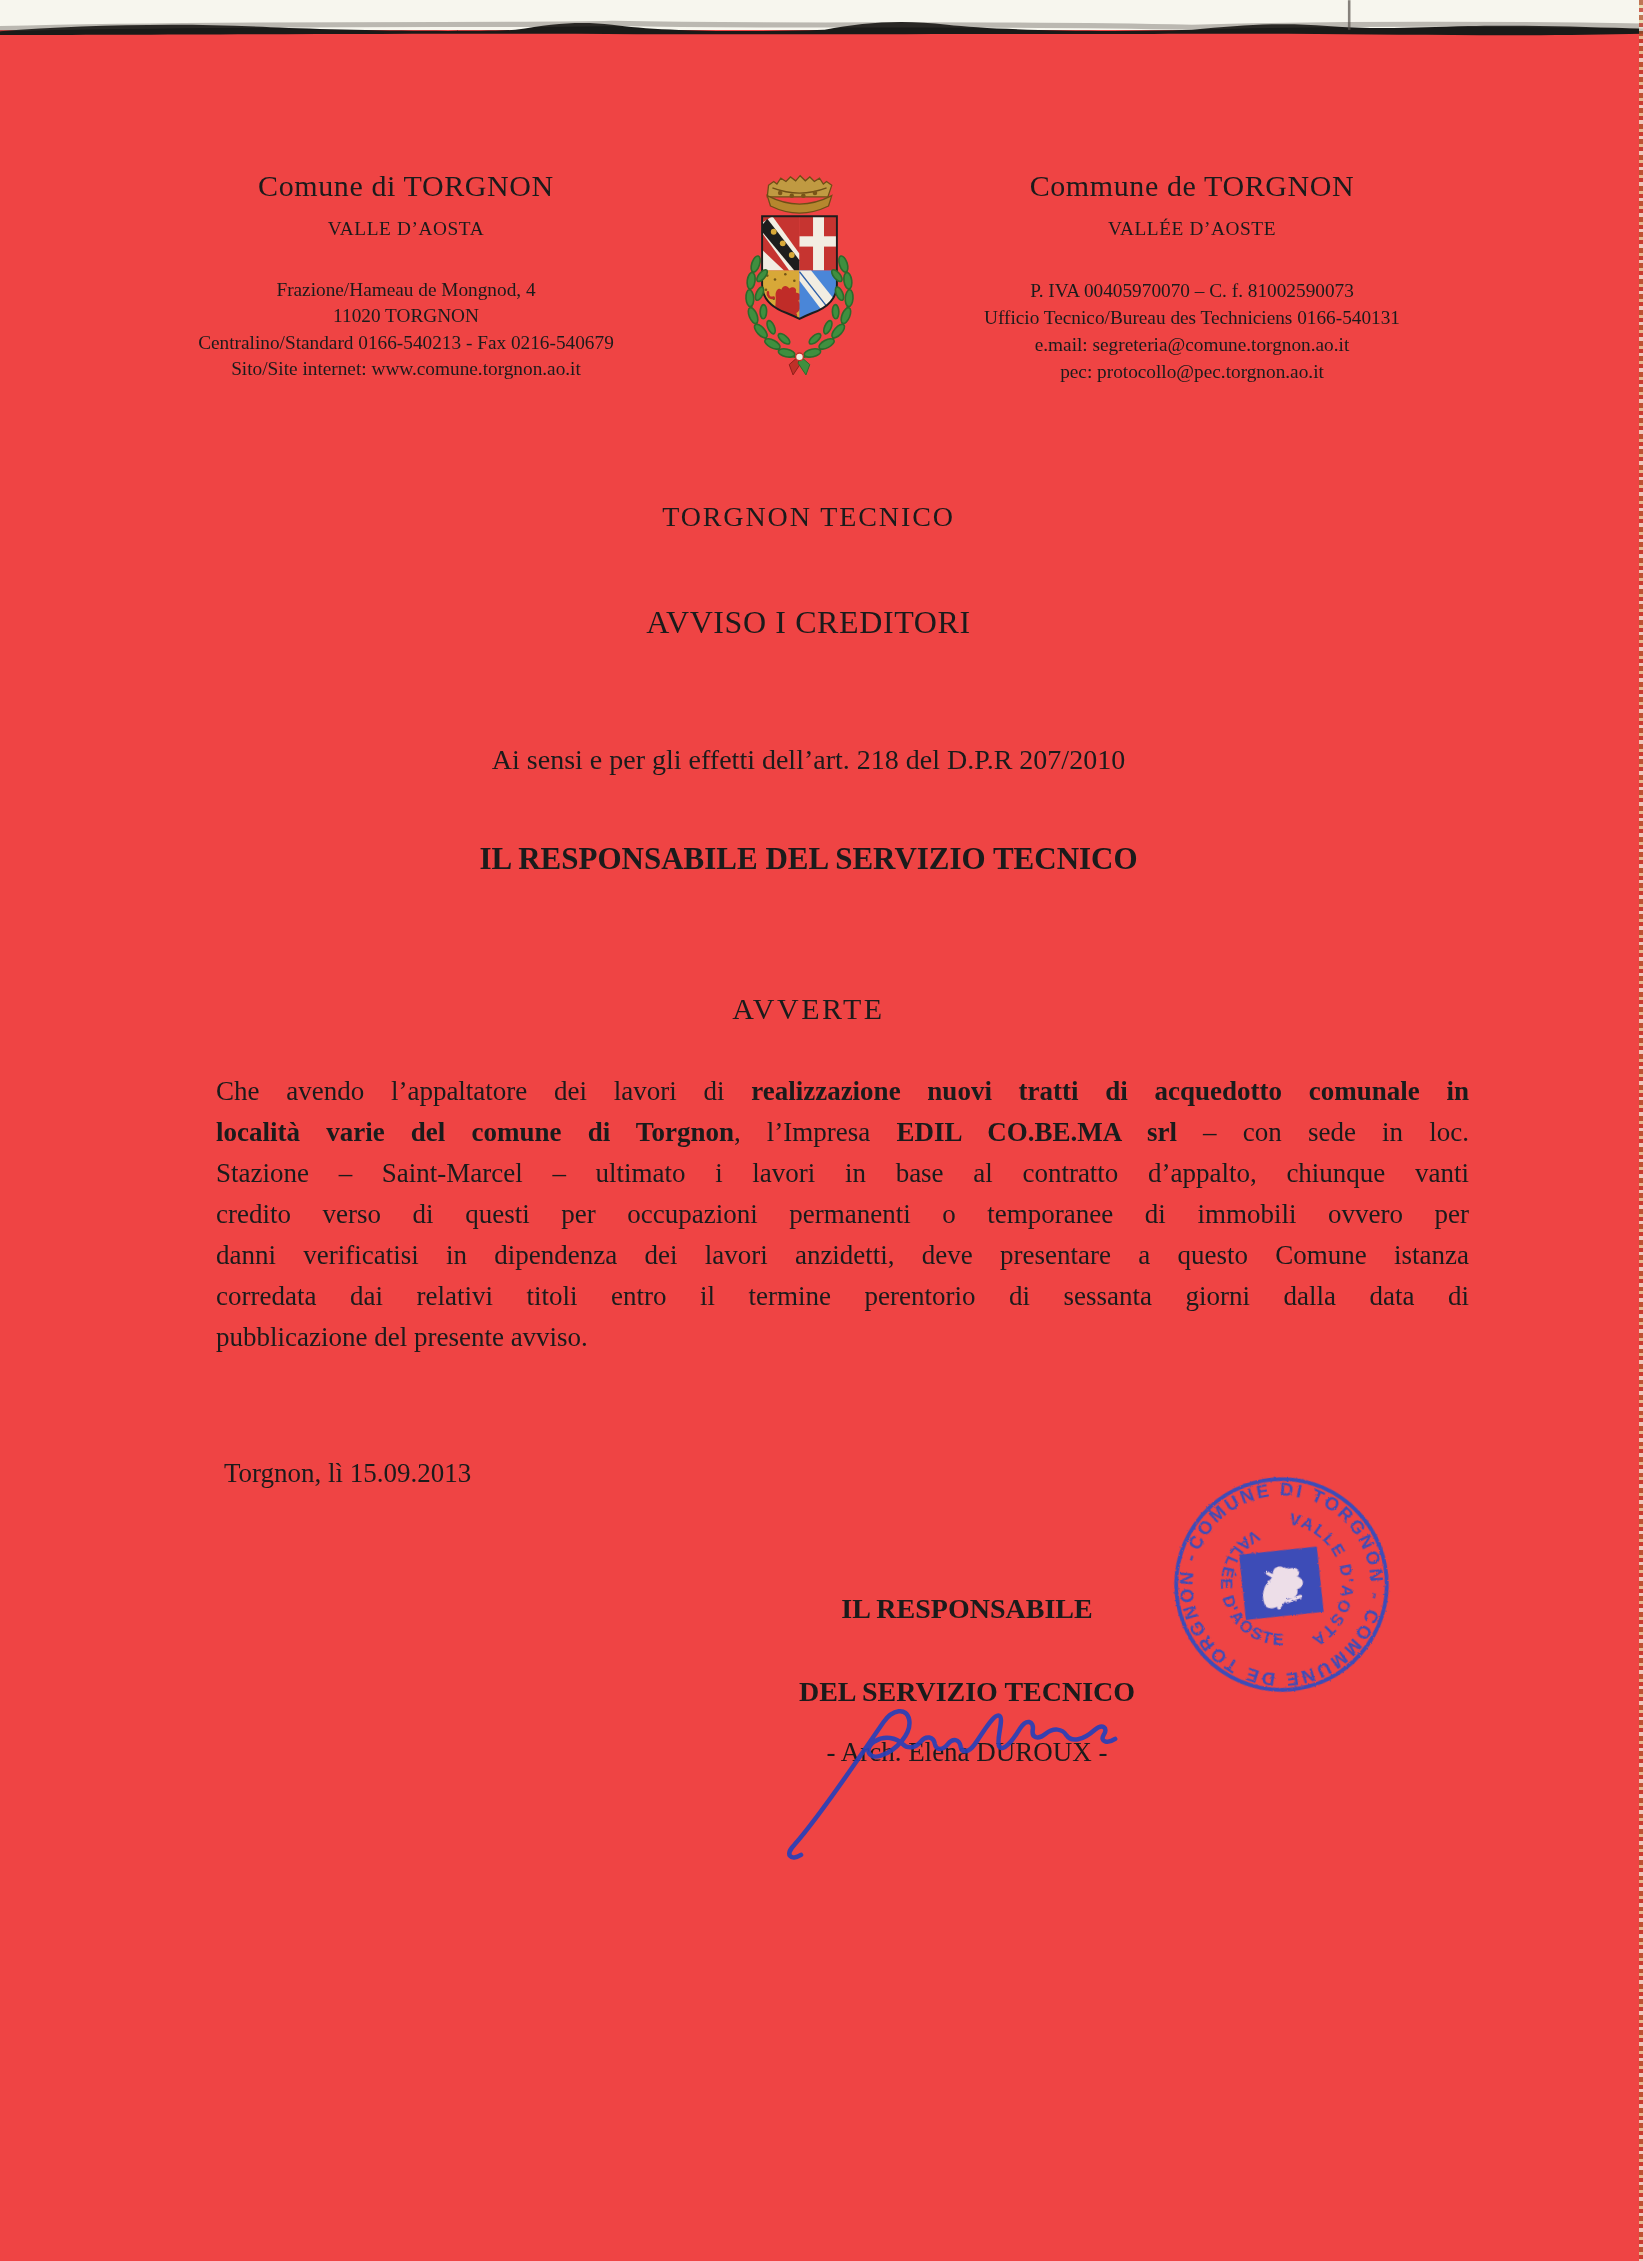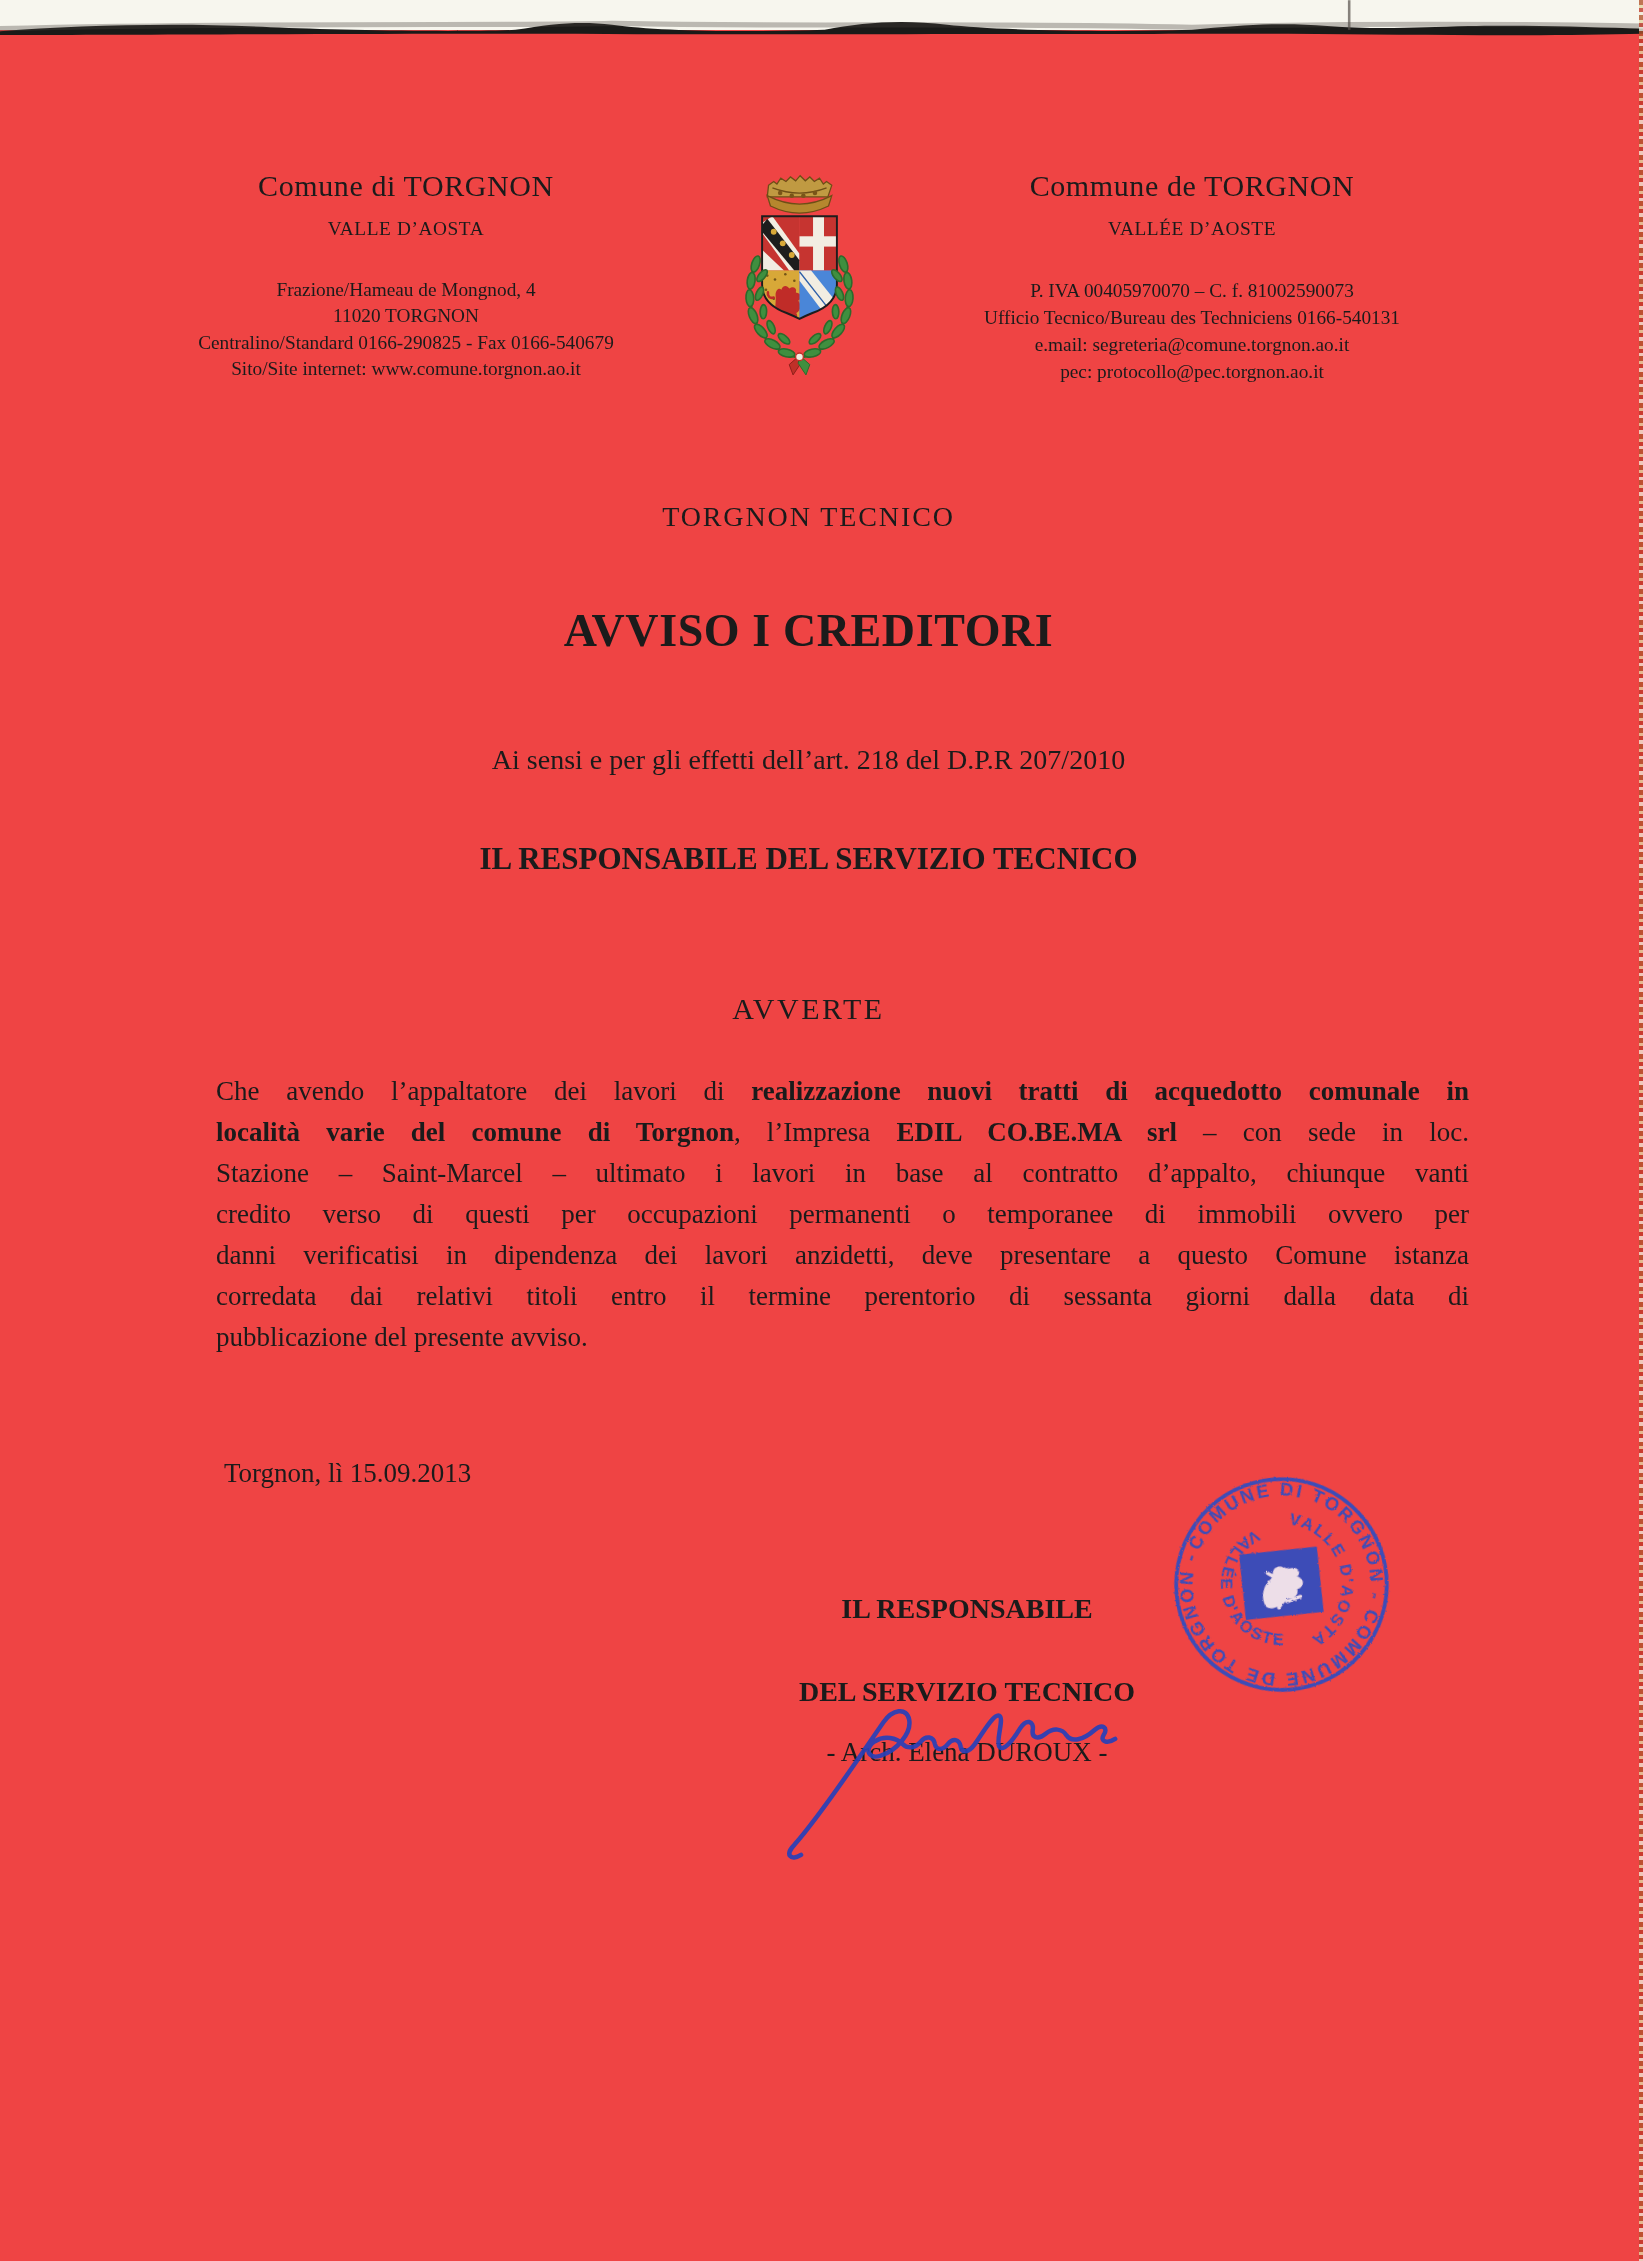--- a/index.html
+++ b/index.html
@@ -15,21 +15,21 @@
     right:0; top:0; width:3.9px; height:2261px;
     background:repeating-linear-gradient(180deg,#b2542c 0 4.5px,#e3d6a4 4.5px 7.7px,#c03a2a 7.7px 11.6px,#efe9d8 11.6px 15.5px);
     opacity:.8;
   }
   .hblock { text-align:center; line-height:1.15; }
   .htitle { font-size:30px; letter-spacing:0.6px; }
   .hsub { font-size:19.3px; margin-top:14px; letter-spacing:0.6px; }
   .hlines { margin-top:37px; font-size:19.3px; line-height:26.4px; }
   .center-line { left:0; width:1617px; text-align:center; }
   .office { font-size:28px; letter-spacing:1.9px; }
-  .doctitle { font-size:46px; font-weight:bold; letter-spacing:0.6px; }
+  .doctitle { font-size:32px; font-weight:normal; letter-spacing:0.6px; }
   .lawref { font-size:28px; }
   .role { font-size:31px; font-weight:bold; }
   .warns { font-size:30px; letter-spacing:2.6px; }
   .bodywrap { left:216px; top:1071px; width:1253px; font-size:27px; }
   .bodyline { line-height:41px; text-align:justify; text-align-last:justify; }
   .bodyline.last { text-align-last:left; }
   .bold { font-weight:bold; }
   .dateline { left:224px; top:1458px; font-size:27px; }
   .sigblock { left:709px; top:1545px; width:516px; text-align:center; }
   .sigrole { font-size:28px; font-weight:bold; line-height:39px;margin-top:44px; }
@@ -48,21 +48,21 @@
     <rect x="2092" y="0" width="4" height="46" fill="#55504a" opacity="0.7"></rect>
   </svg>
   <div class="abs edgestrip"></div>
 
   <div class="abs hblock" style="left:148px; top:169px; width:516px;">
     <div class="htitle">Comune di TORGNON</div>
     <div class="hsub">VALLE D’AOSTA</div>
     <div class="hlines">
       <div>Frazione/Hameau de Mongnod, 4</div>
       <div>11020 TORGNON</div>
-      <div>Centralino/Standard 0166-290825 - Fax 0166-540679</div>
+      <div>Centralino/Standard 0166-540213 - Fax 0216-540679</div>
       <div>Sito/Site internet: www.comune.torgnon.ao.it</div>
     </div>
   </div>
 
   <svg class="abs" style="left:735px; top:166px;" width="129" height="216" viewBox="0 0 200 335">
 
     <g>
       <path d="M52,30 l8,-6 5,4 6,-9 8,5 7,-7 8,6 7,-8 8,8 7,-6 7,7 8,-5 6,9 5,-4 8,6 -6,18 -94,0 z" fill="#c09a42" stroke="#6e4e16" stroke-width="2"></path>
       <path d="M50,46 q50,26 100,0 l-5,16 q-45,22 -90,0 z" fill="#b5872e" stroke="#6e4e16" stroke-width="2"></path>
       <path d="M58,34 q42,16 84,0" fill="none" stroke="#6e4e16" stroke-width="2"></path>

